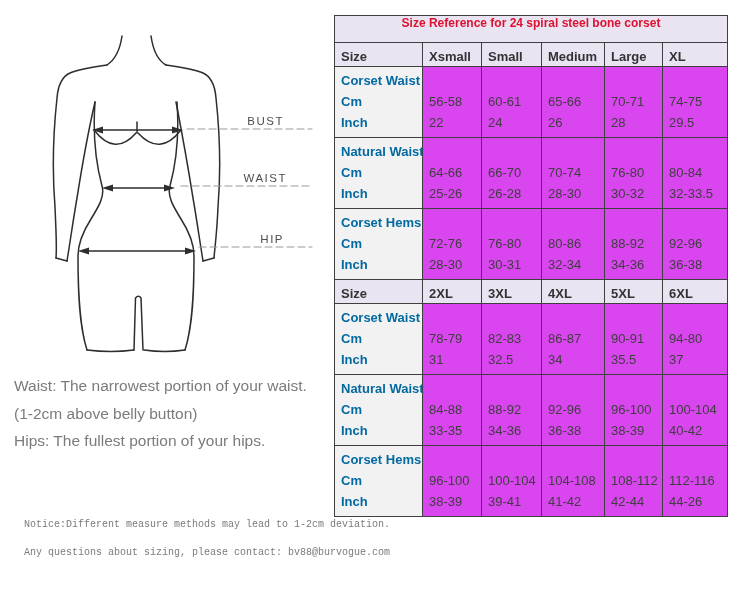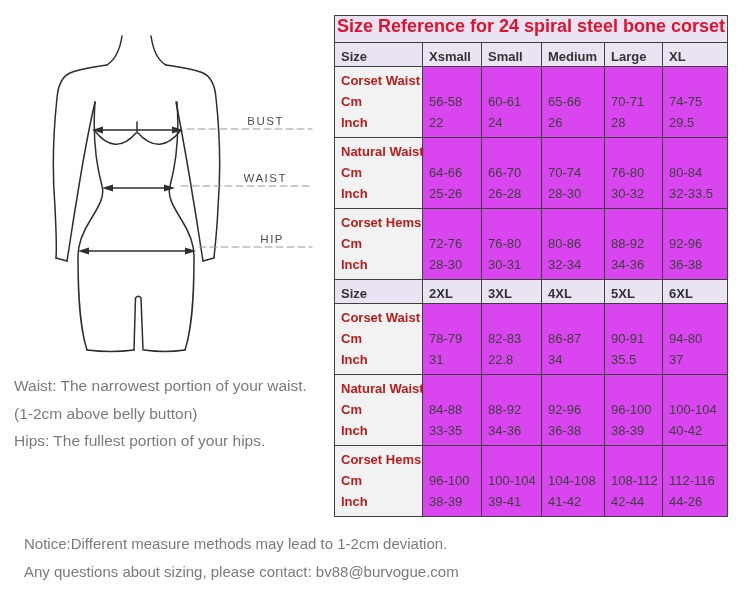--- a/index.html
+++ b/index.html
@@ -11,37 +11,37 @@
   .figure{position:absolute;left:0;top:0;width:330px;height:370px;}
   .figure path,.figure line{fill:none;stroke:#2e2e2e;stroke-width:1.5;stroke-linecap:round;}
   .figure .head{fill:#2e2e2e;stroke:none;}
   .figure .leader{stroke:#9a9a9a;stroke-width:1.2;stroke-dasharray:7 4;}
   .figure text{
     font-family:"Liberation Sans",sans-serif;font-size:11.5px;fill:#4d4d4d;
     letter-spacing:1.5px;
   }
   
   .notes{position:absolute;left:14px;top:372px;color:#7b7b7b;font-size:15.5px;line-height:27.5px;}
-  .notice{position:absolute;left:24px;top:530px;color:#7b7b7b;font-size:15px;line-height:27.5px;}
+  .notice{position:absolute;left:24px;top:511px;color:#7b7b7b;font-size:10px;line-height:27.5px;font-family:Liberation Mono, monospace;}
   
   table.size{
     position:absolute;left:334px;top:15px;width:393px;
     border-collapse:collapse;table-layout:fixed;
   }
   table.size td,table.size th{border:1px solid #3f3f3f;vertical-align:top;padding:0;}
   td.title{
-    background:#E9E3F2;color:#DE1230;font-weight:bold;font-size:18px;
+    background:#E9E3F2;color:#DE1230;font-weight:bold;font-size:12px;
     text-align:center;height:26px;vertical-align:middle;
   }
   tr.size-row td{
     background:#E9E3F2;font-weight:bold;font-size:13px;color:#333333;
     height:24px;padding:4px 0 0 6px;box-sizing:border-box;vertical-align:middle;
   }
   td.lab{background:#F2F2F2;}
-  td.lab .ln{font-weight:bold;color:#b91c1c;}
+  td.lab .ln{font-weight:bold;color:#0369a1;}
   td.cellv{background:#d946ef;}
   .ln{height:21px;line-height:21px;font-size:13px;color:#3f3f3f;padding-left:6px;white-space:nowrap;}
   tr.section-row td{padding-top:3px;padding-bottom:4px;}
 </style>
 </head>
 <body>
 
 <div class="page">
 
   <svg class="figure" viewBox="0 0 330 370">
@@ -227,21 +227,21 @@
             <div class="ln">Inch</div>
           </td>
           <td class="cellv">
             <div class="ln">&nbsp;</div>
             <div class="ln">78-79</div>
             <div class="ln">31</div>
           </td>
           <td class="cellv">
             <div class="ln">&nbsp;</div>
             <div class="ln">82-83</div>
-            <div class="ln">22.8</div>
+            <div class="ln">32.5</div>
           </td>
           <td class="cellv">
             <div class="ln">&nbsp;</div>
             <div class="ln">86-87</div>
             <div class="ln">34</div>
           </td>
           <td class="cellv">
             <div class="ln">&nbsp;</div>
             <div class="ln">90-91</div>
             <div class="ln">35.5</div>

